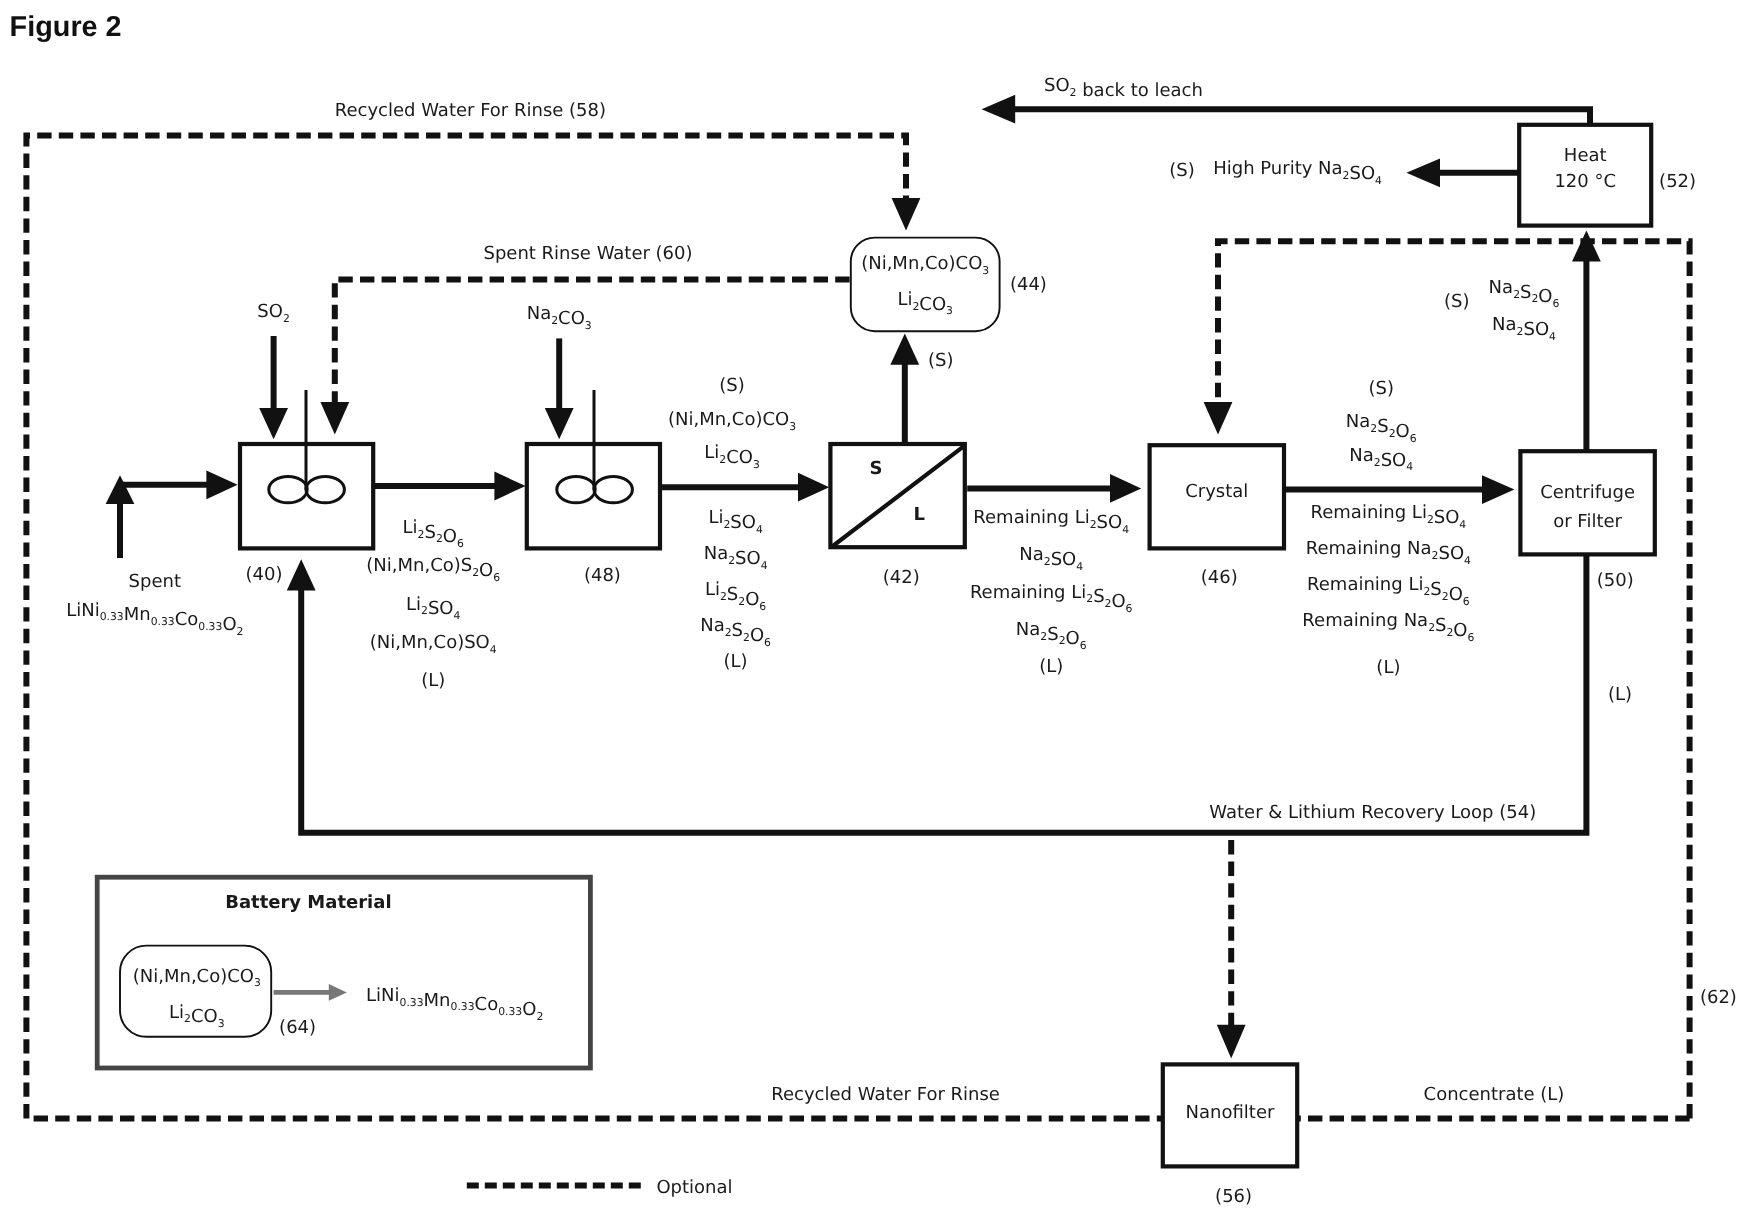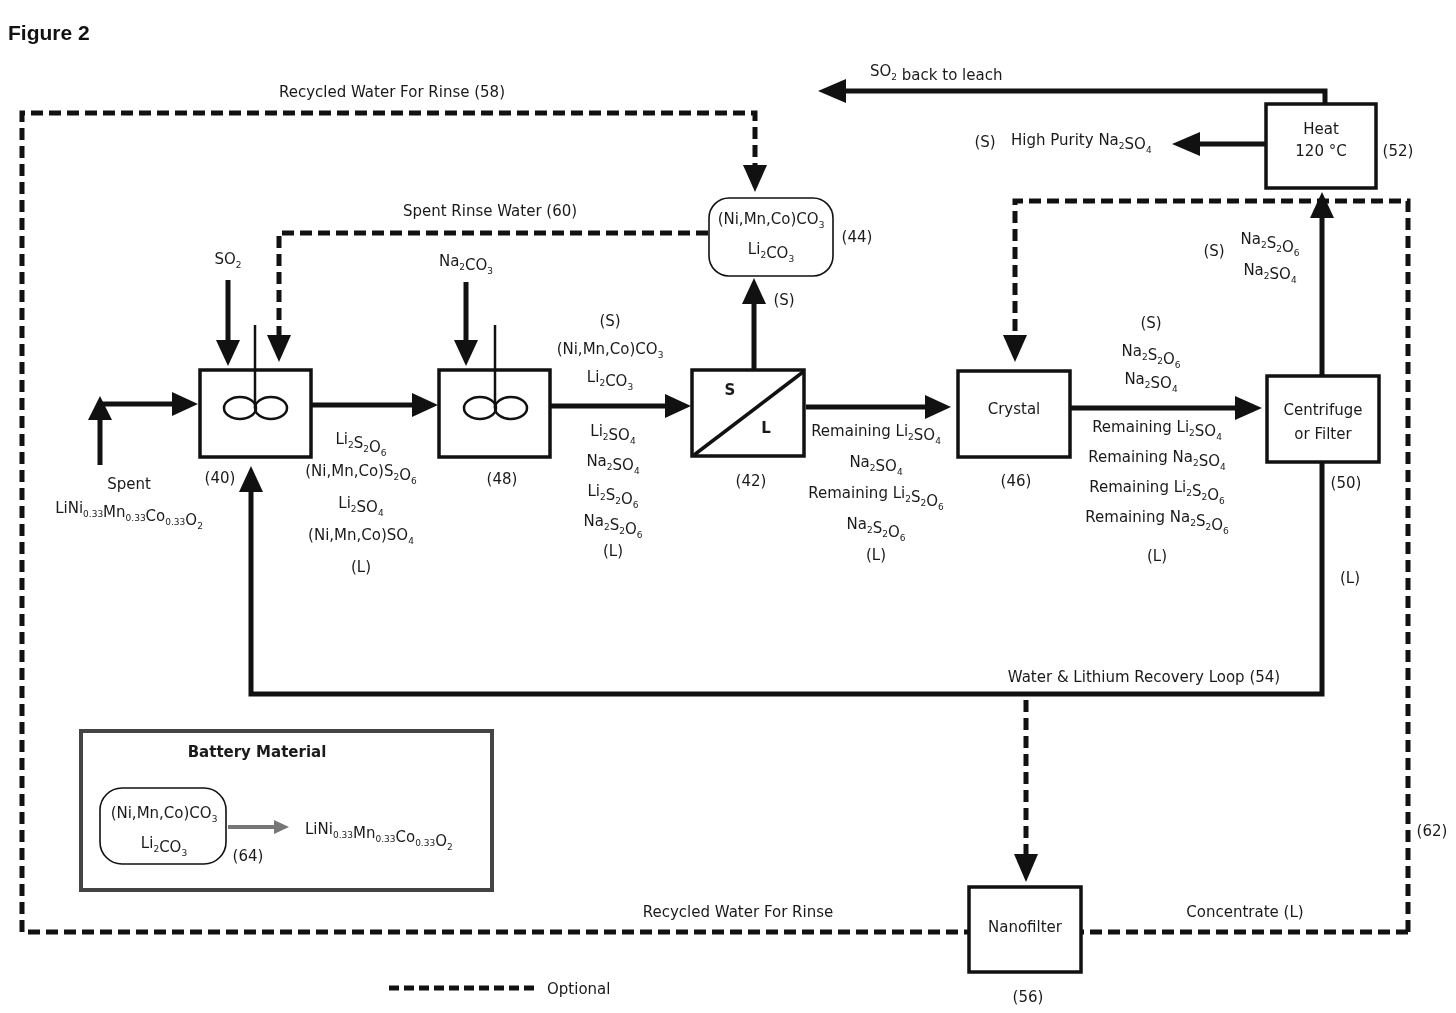--- a/index.html
+++ b/index.html
@@ -1,19 +1,19 @@
 <!DOCTYPE html>
 <html><head>
 <meta charset="utf-8">
 <style>
   html, body { margin: 0; padding: 0; background: #ffffff; }
   body { width: 1456px; height: 1013px; position: relative; overflow: hidden; }
   #fig-title {
-    position: absolute; left: 8px; top: 21px;
-    font-family: "Liberation Sans", sans-serif; font-weight: bold; font-size: 21px; color: #111;
+    position: absolute; left: 8px; top: 9px;
+    font-family: "Liberation Sans", sans-serif; font-weight: bold; font-size: 24px; color: #111;
   }
   svg#diagram { position: absolute; left: 0; top: 0; }
   .lbl { font-family: "DejaVu Sans", sans-serif; font-size: 15px; fill: #1a1a1a; }
   .lbl-b { font-family: "DejaVu Sans", sans-serif; font-size: 15px; fill: #1a1a1a; font-weight: bold; }
   .solid { stroke: #111; stroke-width: 5; fill: none; }
   .dash { stroke: #111; stroke-width: 5; fill: none; stroke-dasharray: 12 6; }
   .box { stroke: #111; stroke-width: 3.5; fill: #fff; }
   .thin { stroke: #111; stroke-width: 2.5; fill: none; }
   .rbox { stroke: #111; stroke-width: 1.6; fill: #fff; }
   .head { fill: #111; }

